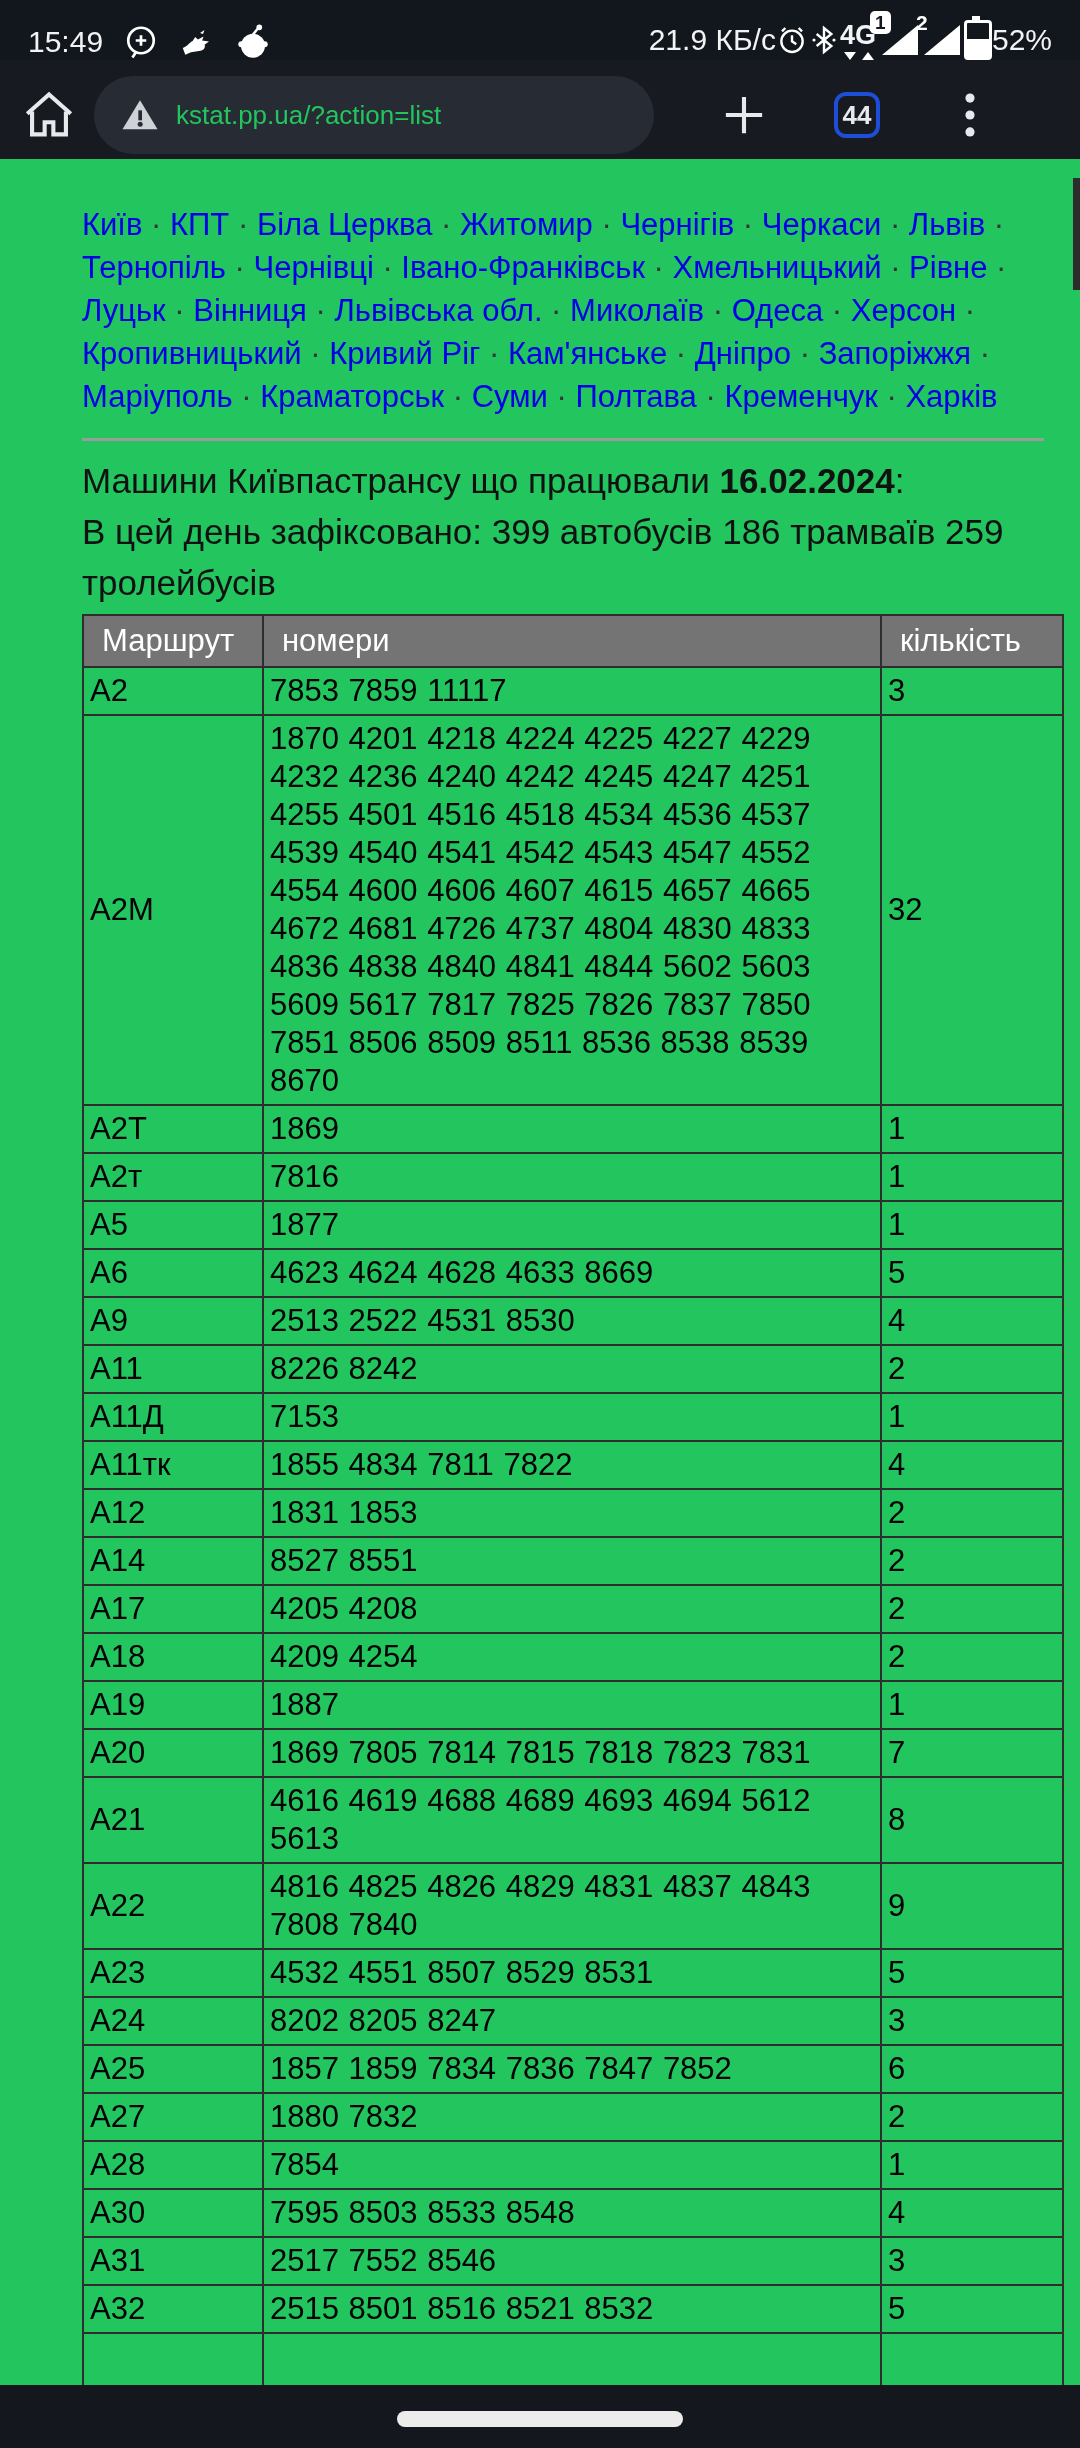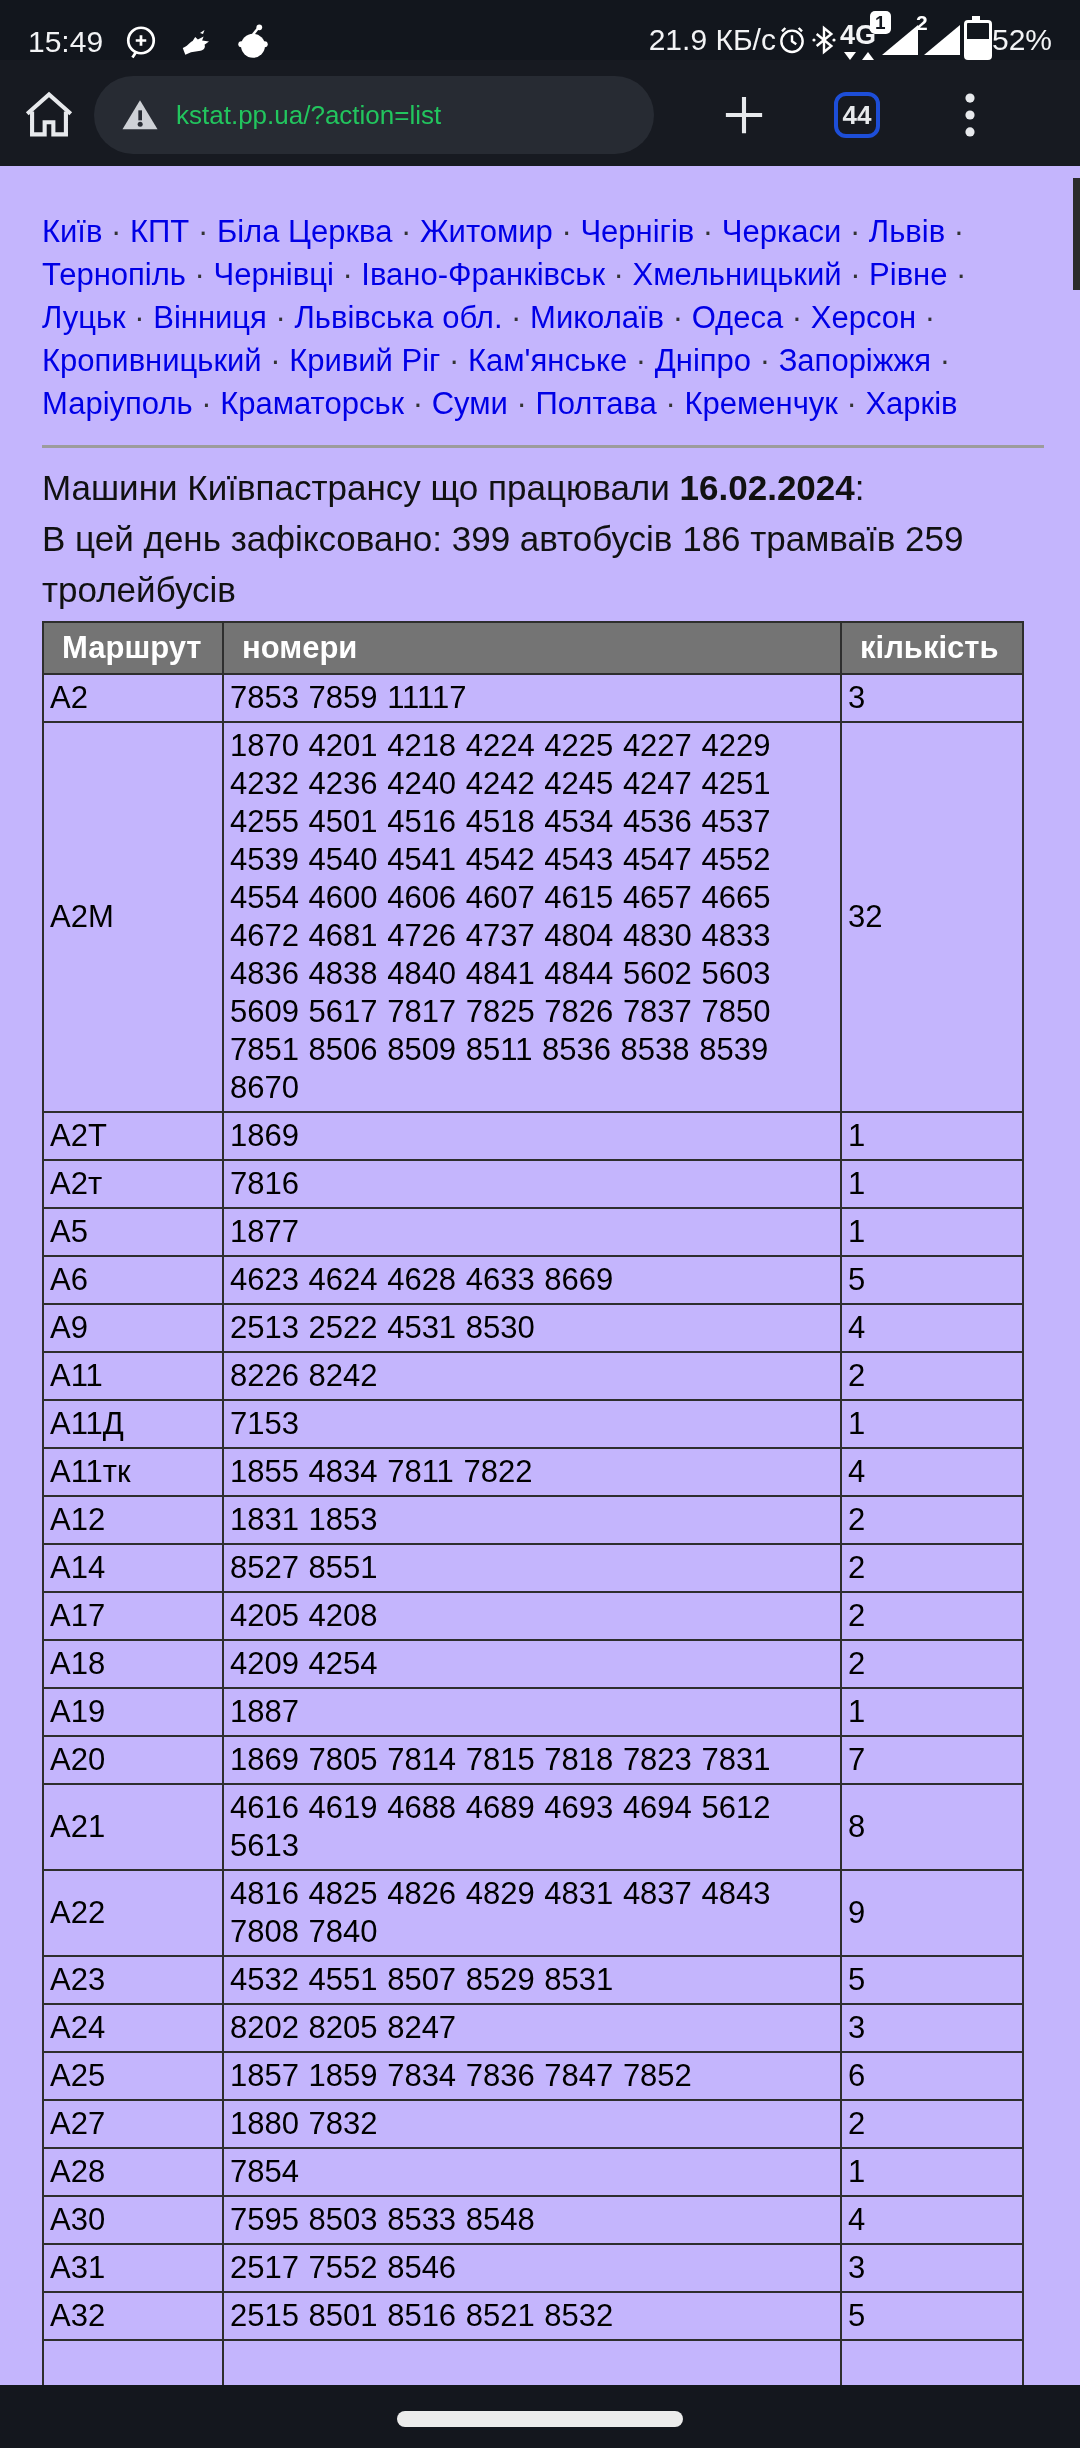--- a/index.html
+++ b/index.html
@@ -47,36 +47,36 @@
   .url-text{color:#22c55e;font-size:26px;white-space:nowrap;overflow:hidden;}
   .warn-icon{width:40px;height:40px;flex:0 0 auto;}
   .toolbar-right{flex:1;display:flex;align-items:center;justify-content:space-evenly;}
   .tab-counter{
     min-width:46px;height:46px;border:4px solid #1d4ed8;border-radius:12px;
     color:#e7e9ec;font-size:26px;font-weight:bold;display:flex;align-items:center;
     justify-content:center;padding:0 2px;box-sizing:border-box;
   }
   
   .content{
-    position:absolute;top:166px;left:0;width:100%;bottom:0;background:#c4b5fd;
-    padding:44px 36px 0 42px;box-sizing:border-box;color:#000;
+    position:absolute;top:159px;left:0;width:100%;bottom:0;background:#22c55e;
+    padding:44px 36px 0 82px;box-sizing:border-box;color:#000;
   }
   .scrollbar{position:absolute;right:0;top:178px;width:7px;height:112px;background:#2c2c2c;}
   .links{font-size:31px;line-height:43px;margin:0;max-width:1000px;}
   .links a{color:#0000e6;text-decoration:none;cursor:pointer;}
   .links .sep{color:#333;}
   .links .link-item:last-child .sep{display:none;}
   hr.rule{border:none;height:3px;background:#9c9c9c;margin:20px 0 14px 0;}
   .heading{font-size:35px;line-height:51px;margin:8px 0 6px 0;color:#111;}
   .heading b{font-weight:bold;}
   
   table.veh{border-collapse:collapse;table-layout:fixed;width:980px;margin-top:6px;}
   table.veh col.c1{width:180px;} table.veh col.c2{width:618px;} table.veh col.c3{width:182px;}
   table.veh th{
-    background:#747474;color:#fff;font-weight:bold;font-size:31px;line-height:40px;
+    background:#747474;color:#fff;font-weight:normal;font-size:31px;line-height:40px;
     text-align:left;padding:5px 6px 5px 18px;border:2px solid #2e2e2e;
   }
   table.veh td{
     font-size:31px;line-height:38px;padding:4px 6px;border:2px solid #2e2e2e;
     vertical-align:middle;word-spacing:1px;
   }
   tr.partial-row td{height:44px;}
   
   .nav-bar{
     position:absolute;left:0;bottom:0;width:100%;height:63px;background:#14171e;z-index:5;

